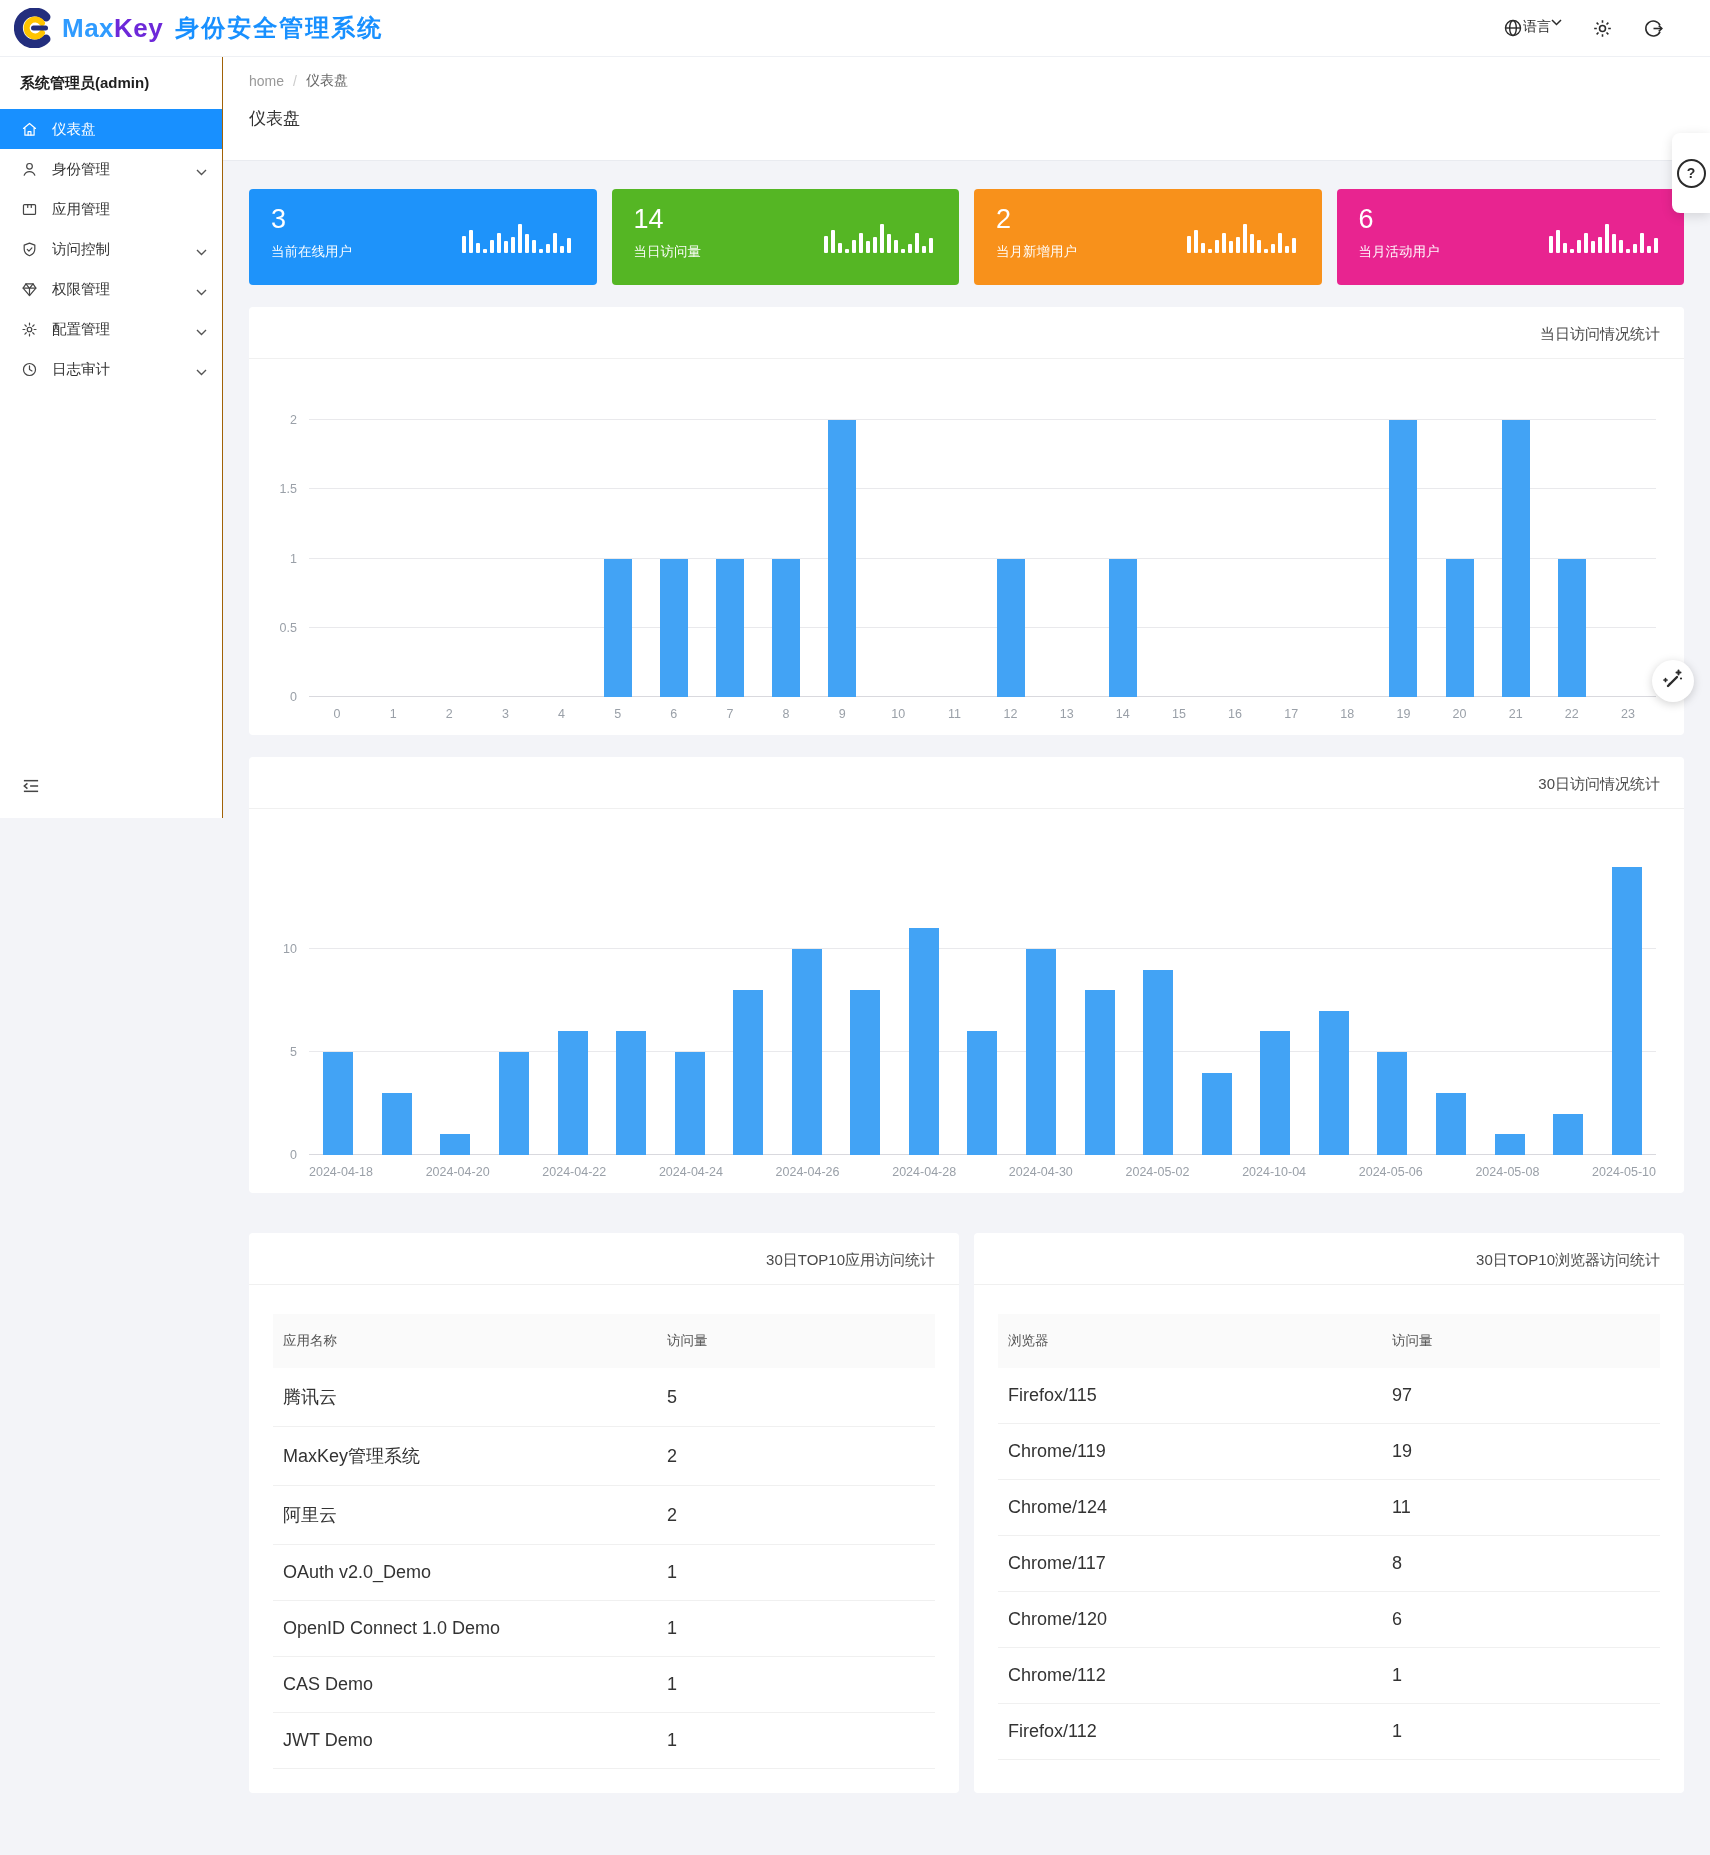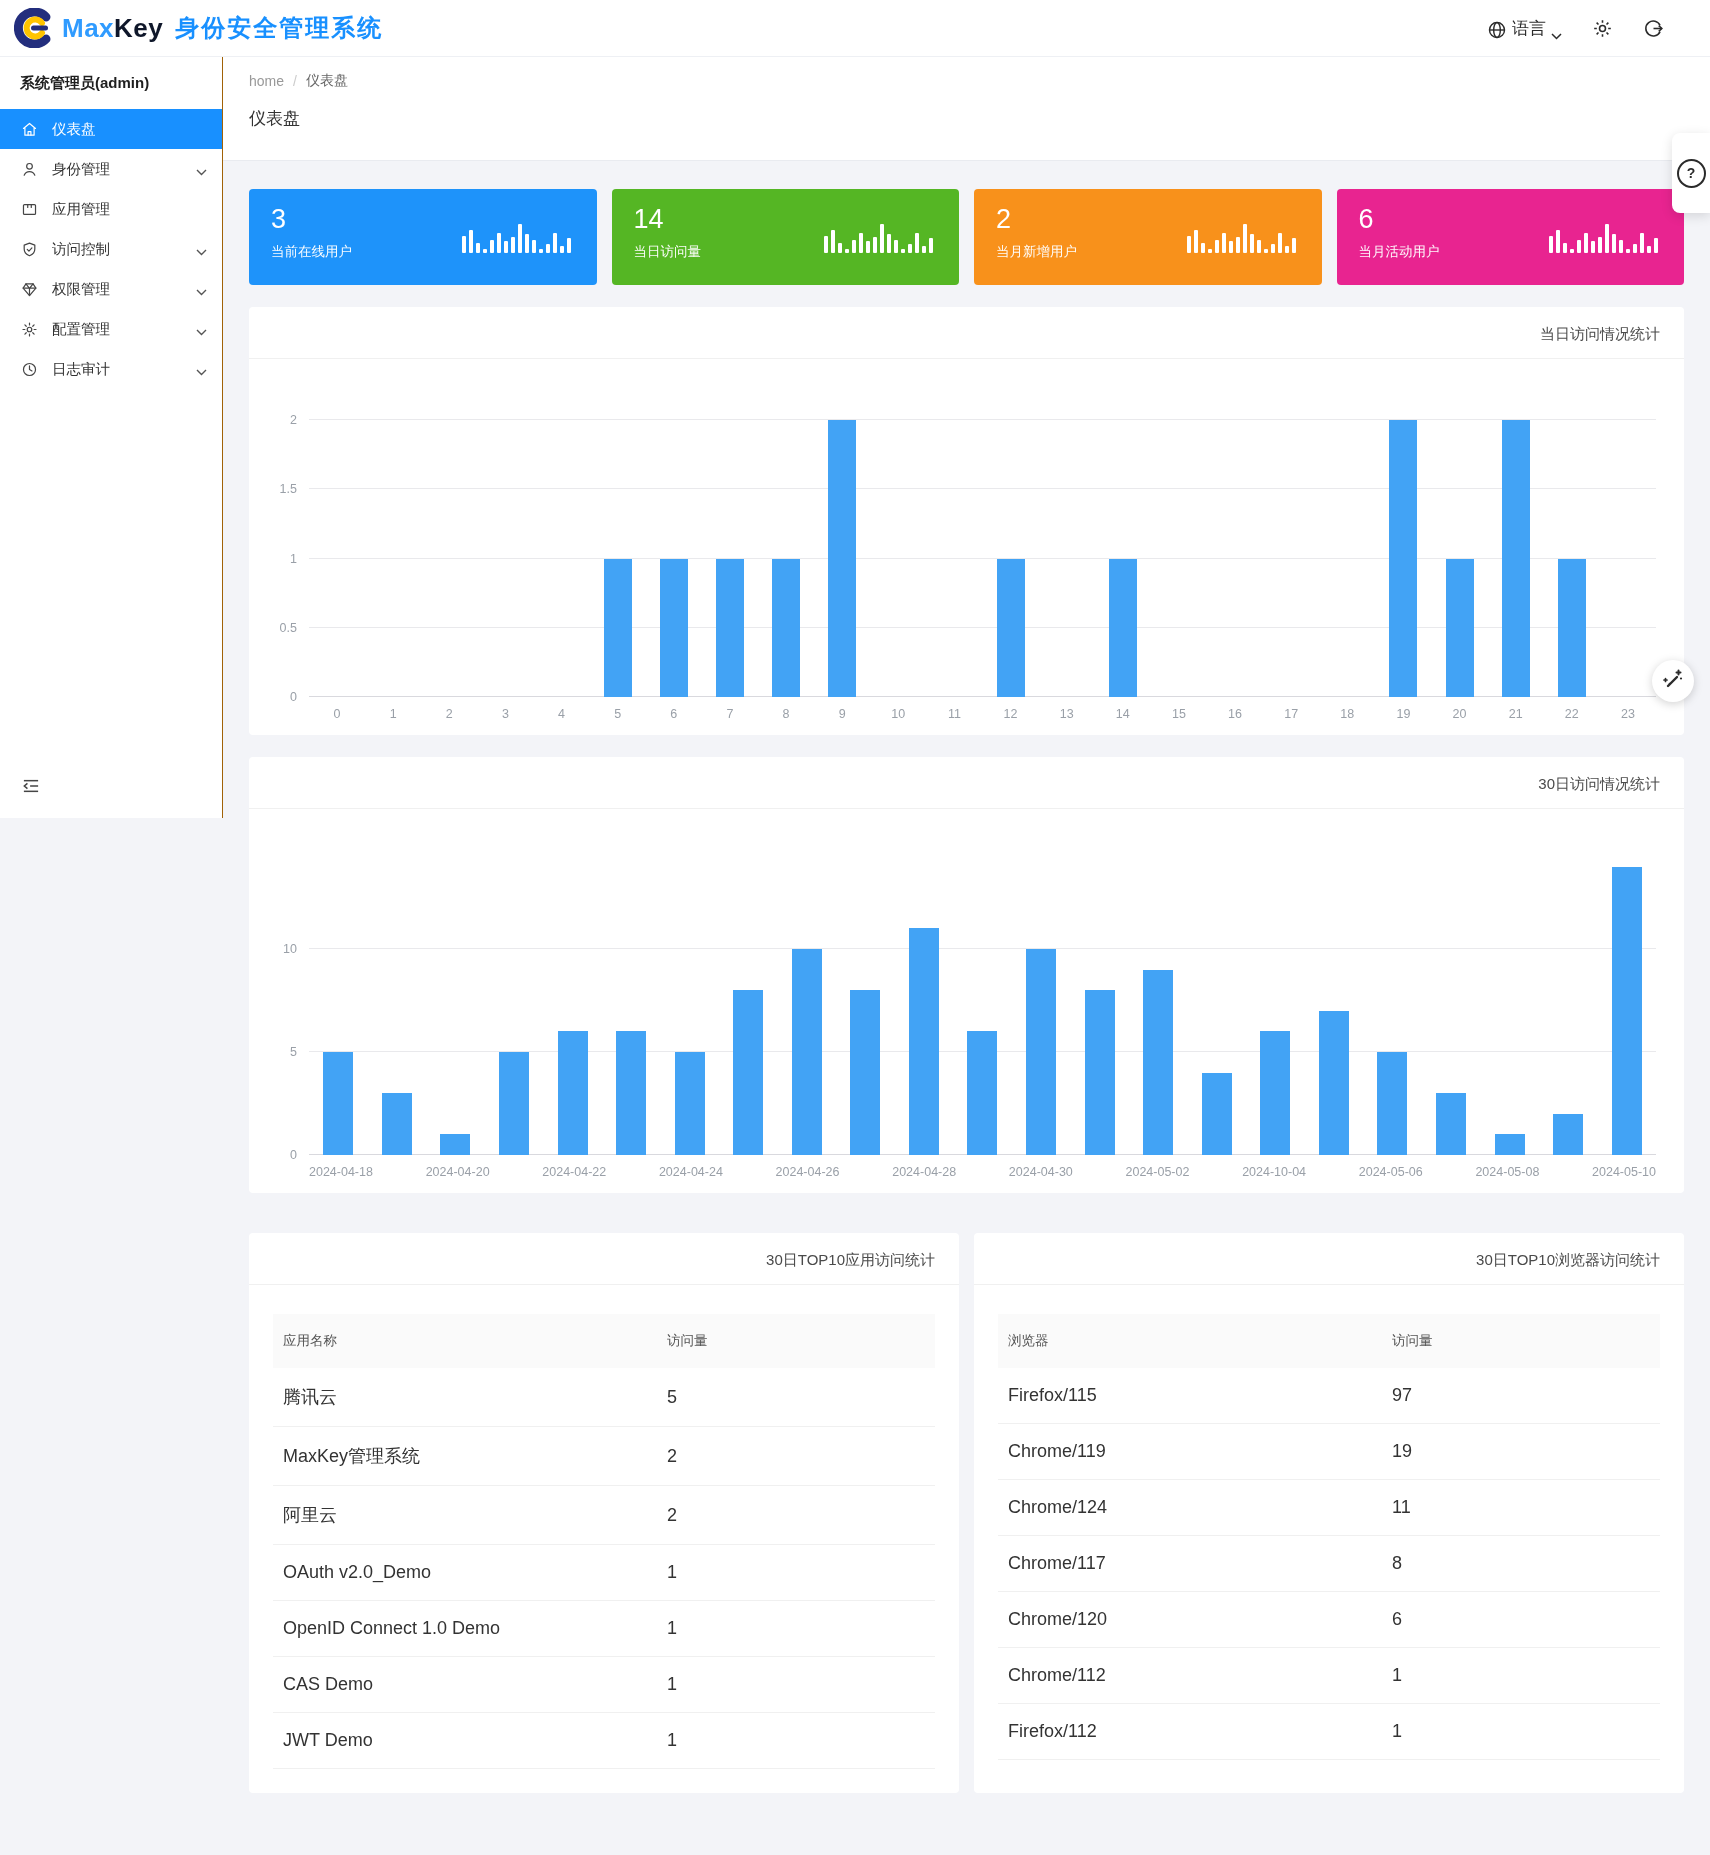--- a/index.html
+++ b/index.html
@@ -12,24 +12,24 @@
   
   .app-header{
     position:absolute;top:0;left:0;right:0;height:56px;background:#fff;
     display:flex;align-items:center;justify-content:space-between;
     border-bottom:1px solid #eef0f4;z-index:20;
   }
   .brand{display:flex;align-items:center;padding-left:14px;}
   .brand svg{display:block;}
   .brand-text{margin-left:8px;font-size:26px;font-weight:bold;letter-spacing:.5px;}
   .brand-max{color:#2f9bff;margin-top:44px;}
-  .brand-key{color:#0f172a;}
+  .brand-key{color:#6d28d9;}
   .brand-title{margin-left:12px;font-size:24px;font-weight:bold;color:#1890ff;letter-spacing:2px;}
   .header-right{display:flex;align-items:center;gap:30px;padding-right:46px;color:#2b2b2b;}
-  .hdr-item{display:flex;align-items:flex-end;gap:5px;cursor:pointer;font-size:17px;color:#2b2b2b;}
+  .hdr-item{display:flex;align-items:flex-start;cursor:pointer;font-size:14px;color:#2b2b2b;}
   .hdr-item svg{display:block;}
   
   .sidebar{
     position:absolute;top:56px;left:0;width:222px;height:762px;background:#fff;
     border-right:1px solid #a16207;z-index:10;
   }
   .sidebar-user{padding:18px 20px 16px;font-size:15px;font-weight:bold;color:#1f1f1f;}
   .nav-item{
     position:relative;height:40px;display:flex;align-items:center;gap:13px;
     padding-left:21px;font-size:14.5px;color:#333;cursor:pointer;

